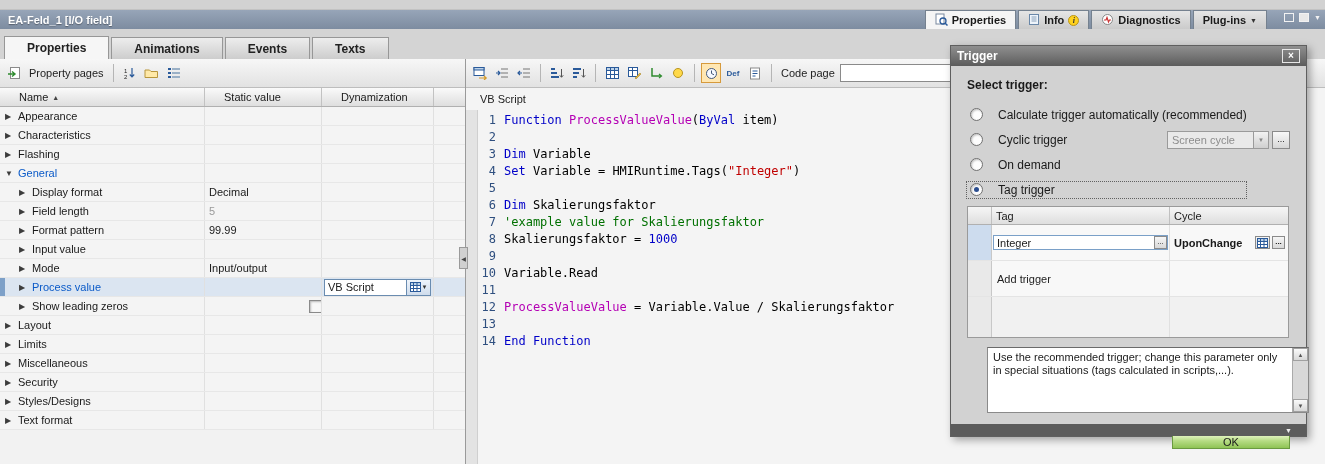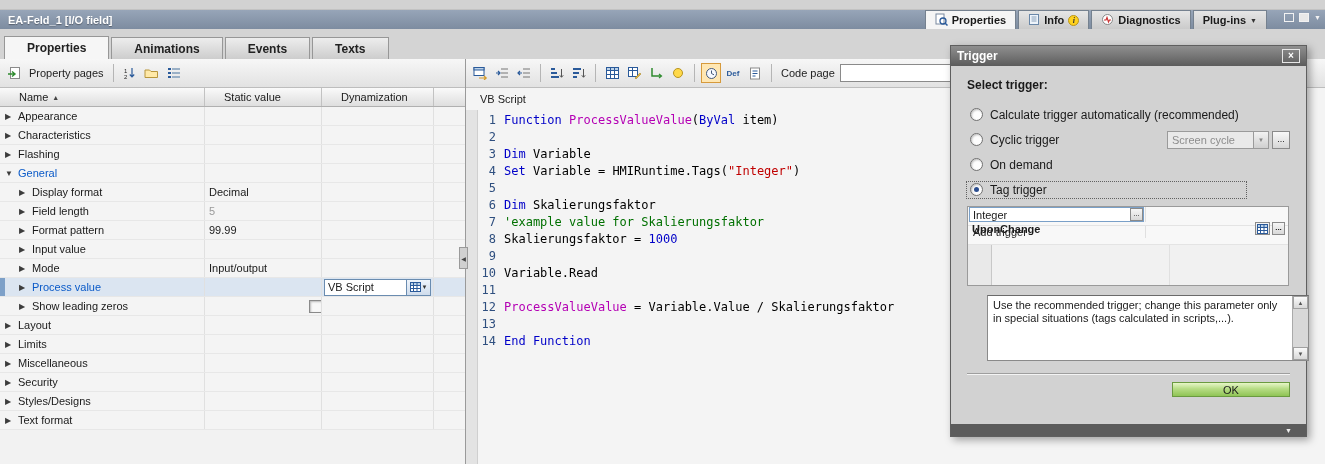--- a/index.html
+++ b/index.html
@@ -118,34 +118,34 @@
   .dialog {
     position: absolute; left: 950px; top: 45px; width: 357px; height: 392px;
     background: #d2d2d2; border: 1px solid #5f5f5f;
     box-shadow: 3px 3px 8px rgba(0,0,0,.35); z-index: 10;
   }
   .dlg-title { height: 20px; background: linear-gradient(#8f8f8f, #5c5c5c); color: #fff; font-weight: bold; font-size: 12px; display: flex; align-items: center; padding: 0 6px; }
   .dlg-close { margin-left: auto; width: 18px; height: 14px; border: 1px solid #e6e6e6; color: #fff; font-size: 10px; line-height: 12px; text-align: center; }
   .dlg-body { position: absolute; top: 20px; left: 0; right: 0; bottom: 12px; padding: 10px 16px 0 16px; }
   .select-label { font-weight: bold; font-size: 12px; margin: 2px 0 10px 0; }
   .radio-row { display: flex; align-items: center; height: 25px; font-size: 12px; }
-  .radio-wrap { display: flex; align-items: center; gap: 7px; padding: 1px 3px; }
+  .radio-wrap { display: flex; align-items: center; gap: 15px; padding: 1px 3px; }
   .radio-wrap.focused { outline: 1px dotted #606060; flex: 1; margin-right: 44px; }
   .radio { width: 13px; height: 13px; border-radius: 50%; background: #fdfdfd; border: 1px solid #707070; box-shadow: inset 1px 1px 2px #c0c0c0; position: relative; flex: none; }
   .radio.on::after { content: ""; position: absolute; inset: 3px; border-radius: 50%; background: #2a4d8f; }
   .mini-combo { margin-left: auto; width: 102px; height: 18px; background: #e9e9e9; border: 1px solid #9a9a9a; display: flex; align-items: center; font-size: 11px; padding-left: 4px; }
   .disabled-text { color: #8d8d8d; flex: 1; }
   .mini-combo .combo-dd { width: 15px; height: 16px; background: linear-gradient(#f2f2f2, #cfcfcf); border-left: 1px solid #9a9a9a; font-size: 6px; color: #888; display: flex; align-items: center; justify-content: center; }
   .dots-btn { width: 18px; height: 18px; margin-left: 3px; background: linear-gradient(#f8f8f8, #d6d6d6); border: 1px solid #8a8a8a; font-size: 9px; line-height: 14px; text-align: center; }
 
   .tag-table { margin-top: 4px; width: 322px; border: 1px solid #9a9a9a; background: #fff; }
   .tt-header { display: flex; height: 18px; background: linear-gradient(#f6f6f6, #dedede); border-bottom: 1px solid #b0b0b0; font-size: 11px; }
   .tt-header .h { display: flex; align-items: center; padding-left: 4px; border-right: 1px solid #c0c0c0; }
   .h-sel { width: 24px; } .h-tag { width: 178px; } .h-cycle { flex: 1; border-right: none !important; }
-  .tt-row { display: flex; height: 19px; font-size: 11px; background: #f8f8f8; border-bottom: 1px solid #e4e4e4; flex-direction: column; }
+  .tt-row { display: flex; height: 36px; font-size: 11px; background: #f8f8f8; border-bottom: 1px solid #e4e4e4; }
   .tt-sel { width: 24px; background: #e9e9e9; border-right: 1px solid #c8c8c8; flex: none; }
   .tt-sel.active { background: #cddcee; }
   .tt-tag { width: 178px; display: flex; align-items: center; border-right: 1px solid #e0e0e0; padding: 0 1px; }
   .tag-editor { flex: 1; height: 15px; background: #fff; border: 1px solid #7aa0c8; display: flex; align-items: center; padding-left: 3px; }
   .tag-text { flex: 1; white-space: nowrap; }
   .dots-mini { width: 13px; height: 13px; background: linear-gradient(#f6f6f6, #d8d8d8); border: 1px solid #8a8a8a; font-size: 8px; line-height: 10px; text-align: center; flex: none; }
   .tt-cycle { flex: 1; display: flex; align-items: center; gap: 2px; padding: 0 3px 0 4px; font-weight: bold; }
   .cycle-text { flex: 1; white-space: nowrap; }
   .grid-btn { width: 15px; height: 13px; background: linear-gradient(#f6f6f6, #dcdcdc); border: 1px solid #8a8a8a; display: flex; align-items: center; justify-content: center; flex: none; }
   .add-trigger { padding-left: 4px; color: #222; }
@@ -645,20 +645,25 @@
           </div>
         </div>
         <div class="radio-row">
           <div class="radio-wrap focused">
             <span class="radio on"></span>
             <span class="radio-label">Tag trigger</span>
           </div>
         </div>
       </div>
     <div class="tag-table">
+      <div class="tt-header">
+        <div class="h h-sel"></div>
+        <div class="h h-tag">Tag</div>
+        <div class="h h-cycle">Cycle</div>
+      </div>
       <div class="tt-rows">
           <div class="tt-row">
             <div class="tt-sel active"></div>
             <div class="tt-tag">
               <div class="tag-editor">
                 <span class="tag-text">Integer</span>
                 <span class="dots-mini">...</span>
               </div>
             </div>
             <div class="tt-cycle">

